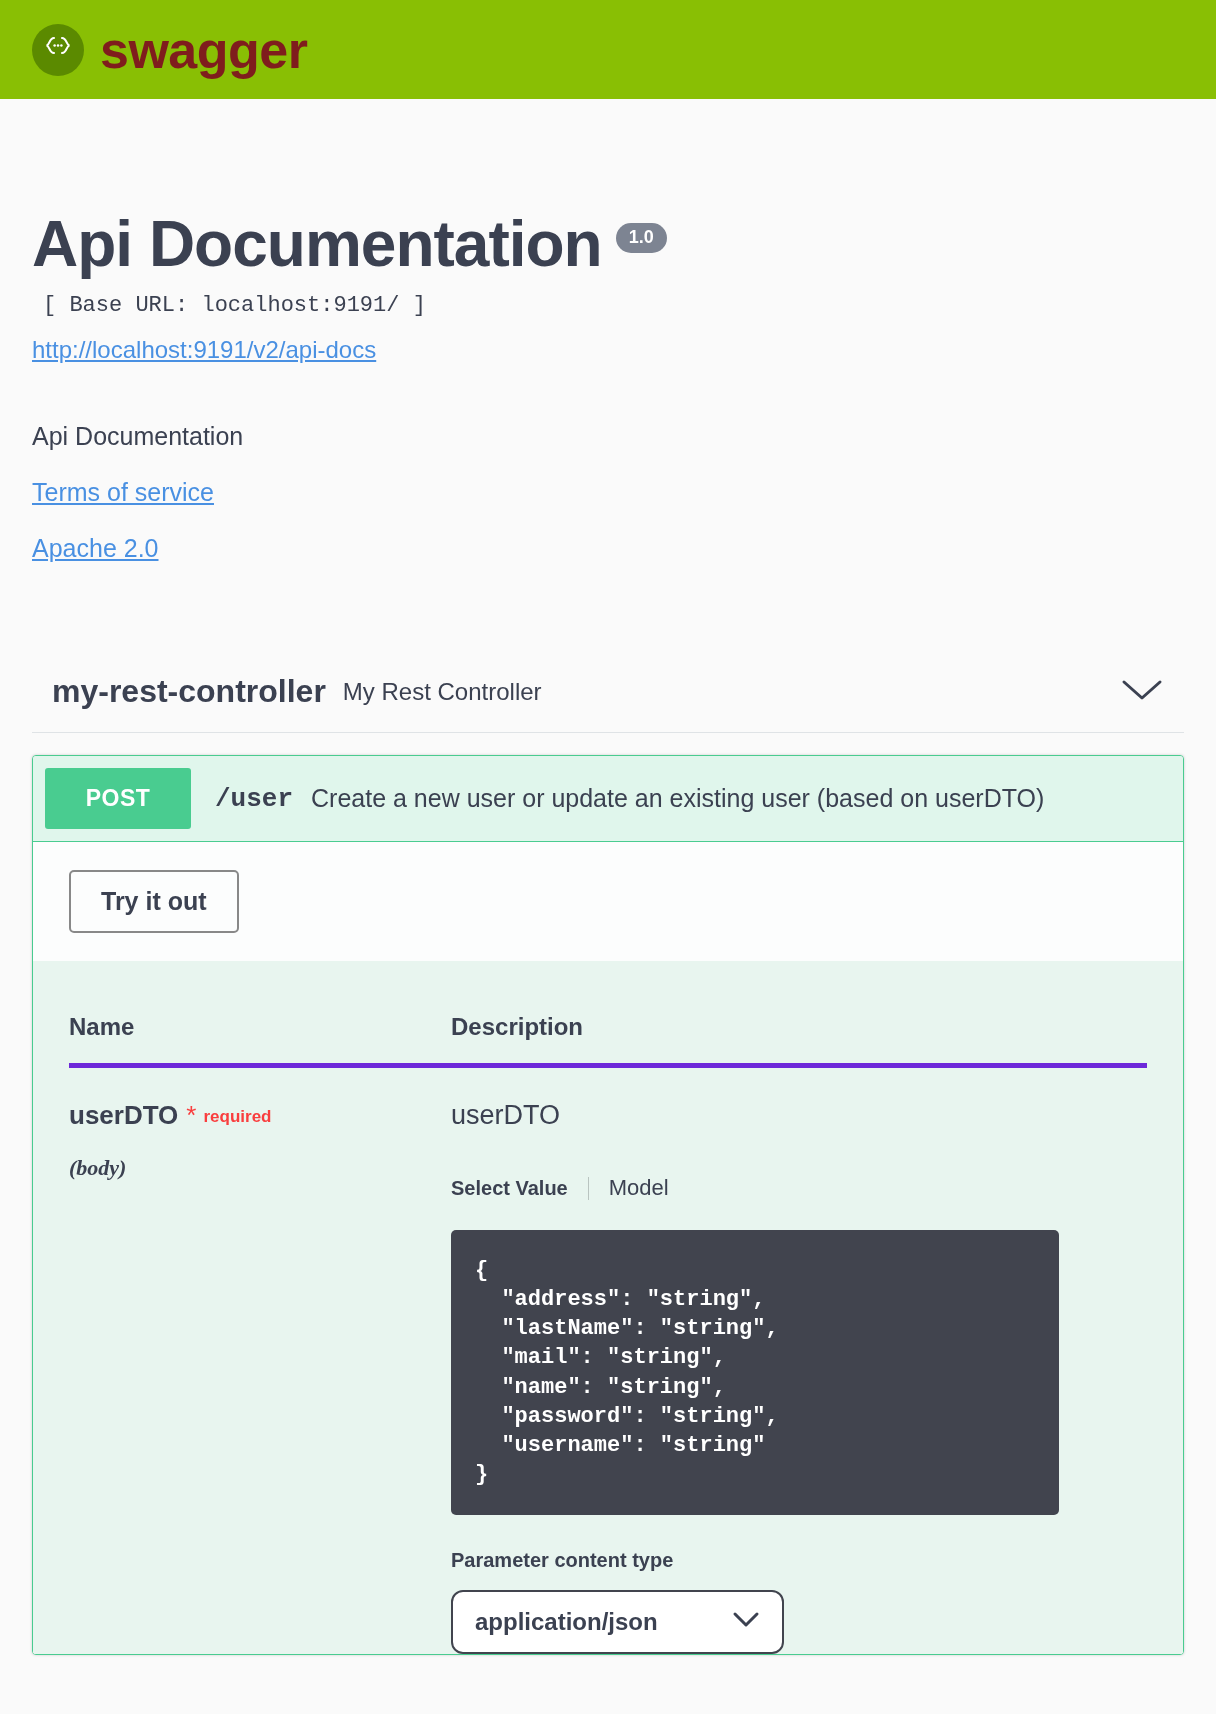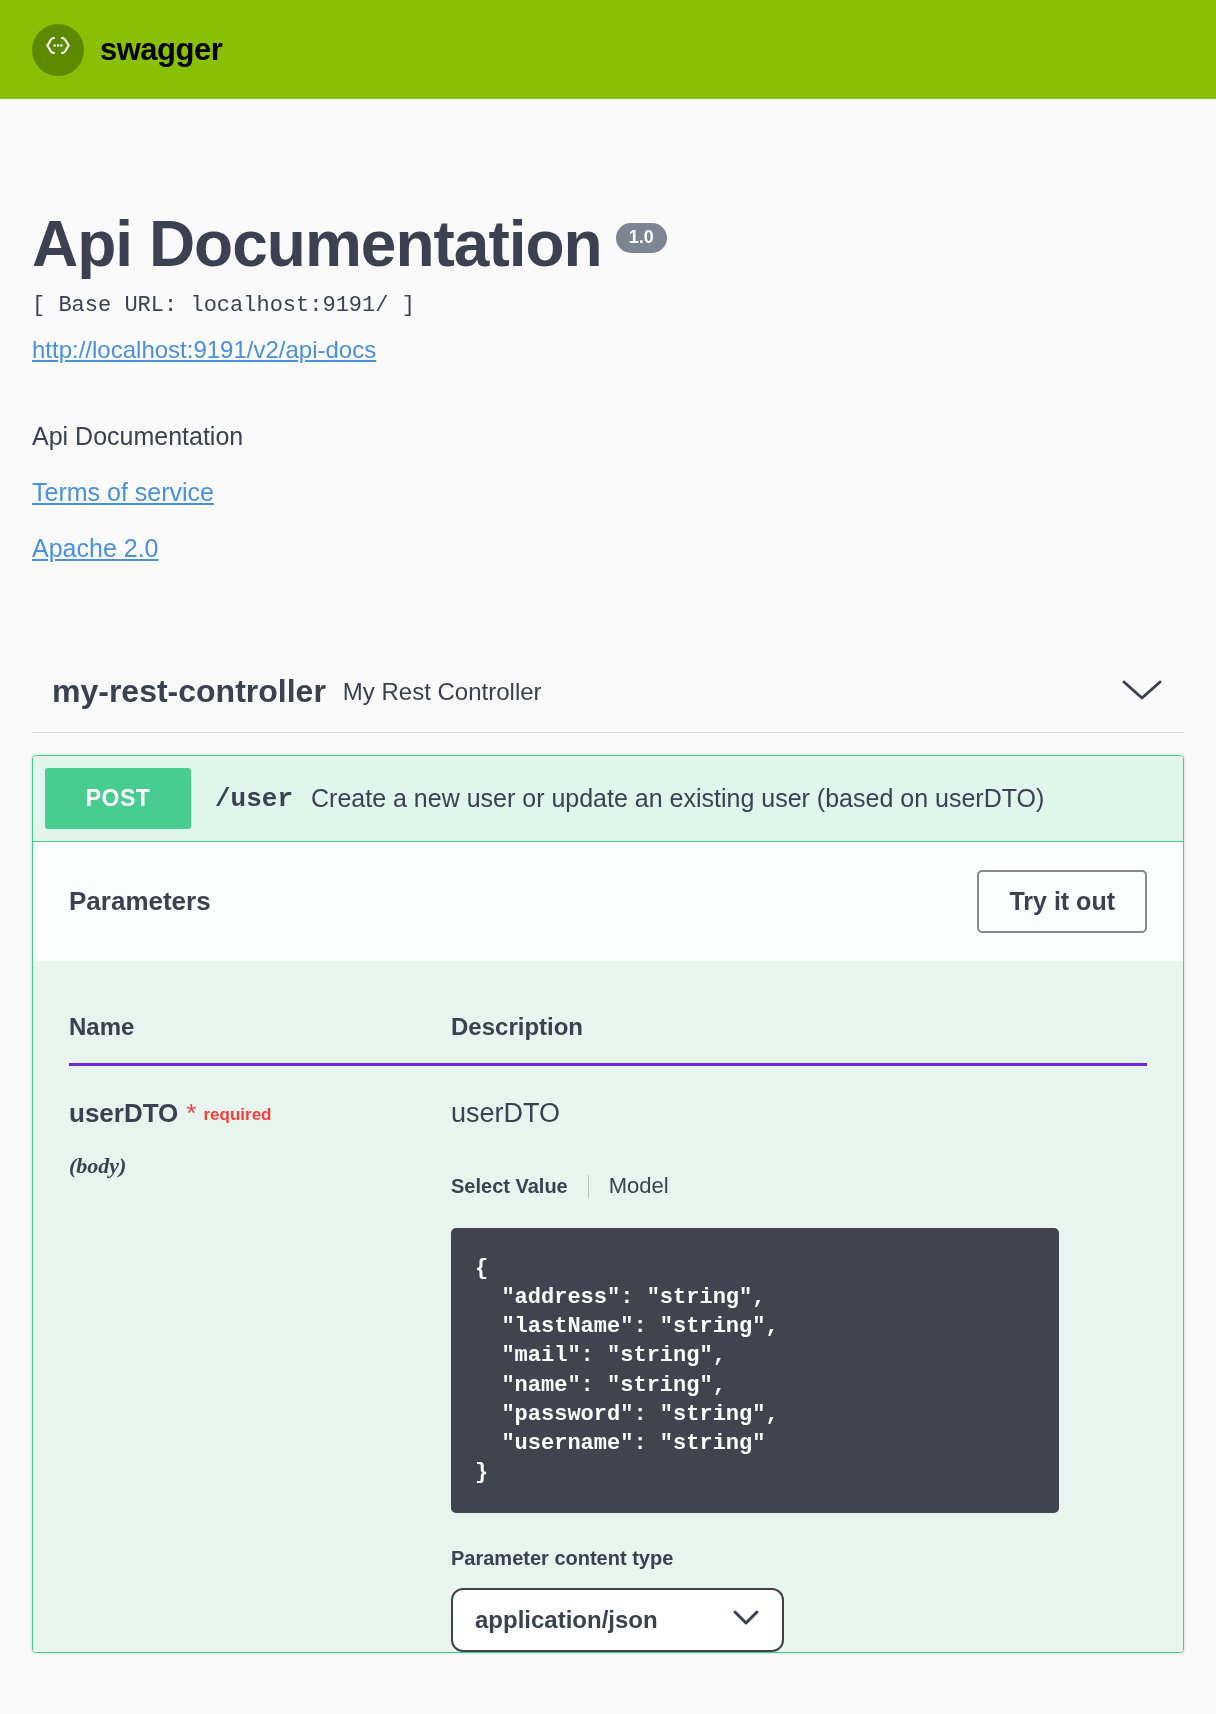--- a/index.html
+++ b/index.html
@@ -24,21 +24,21 @@
   }
   .logo-wrap { display:flex; align-items:center; flex:0 0 auto; }
   .logo-mark {
     width:52px; height:52px; border-radius:50%;
     background:#5b8a00;
     display:flex; align-items:center; justify-content:center;
     margin-right:16px;
   }
   .logo-mark svg { display:block; }
   .logo-text {
-    font-size:31px; font-weight:bold; color:#000000;
+    font-size:52px; font-weight:bold; color:#7f1d1d;
     letter-spacing:-0.5px; line-height:1;
   }
   .spec-selector {
     display:flex; align-items:center; flex:1 1 auto;
     margin-left:62px; padding-right:32px;
   }
   .spec-label {
     font-size:23px; font-weight:bold; color:#3b4151;
     margin-right:18px; white-space:nowrap;
   }
@@ -74,21 +74,21 @@
     font-size:18px; font-weight:bold;
     border-radius:999px;
     padding:4px 13px;
     margin-left:14px; margin-top:14px;
     line-height:1.2;
   }
   .base-url {
     font-family:"Liberation Mono", monospace;
     font-size:22px;
     color:#3b4151;
-    margin:14px 0 0 0;
+    margin:14px 0 0 11px;
   }
   .api-link {
     display:inline-block;
     font-size:24px;
     color:#4990e2;
     text-decoration:underline;
     margin-top:18px;
   }
   .desc-text {
     font-size:25px;
@@ -179,21 +179,21 @@
 
   .params-table-wrap {
     background:#e8f5ef;
     padding:30px 36px 0 36px;
   }
   table.params { width:100%; border-collapse:collapse; }
   table.params th {
     text-align:left;
     font-size:24px; font-weight:bold; color:#3b4151;
     padding:22px 0 22px 0;
-    border-bottom:3px solid #6d28d9;
+    border-bottom:5px solid #6d28d9;
   }
   th.col-name { width:382px; }
   table.params td {
     vertical-align:top;
     padding:32px 0 0 0;
   }
   .param-name {
     font-size:26px; font-weight:bold; color:#3b4151;
     font-family:"Liberation Sans", sans-serif;
   }
@@ -307,21 +307,20 @@
 
     <div class="opblock">
       <div class="opblock-summary">
         <span class="method-badge">POST</span>
         <span class="op-path">/user</span>
         <span class="op-summary">Create a new user or update an existing user (based on userDTO)</span>
       </div>
 
       <div class="opblock-body">
         <div class="params-header">
-          <span class="params-title">Parameters</span>
           <button class="try-btn">Try it out</button>
         </div>
 
         <div class="params-table-wrap">
           <table class="params">
             <thead>
               <tr>
                 <th class="col-name">Name</th>
                 <th>Description</th>
               </tr>

